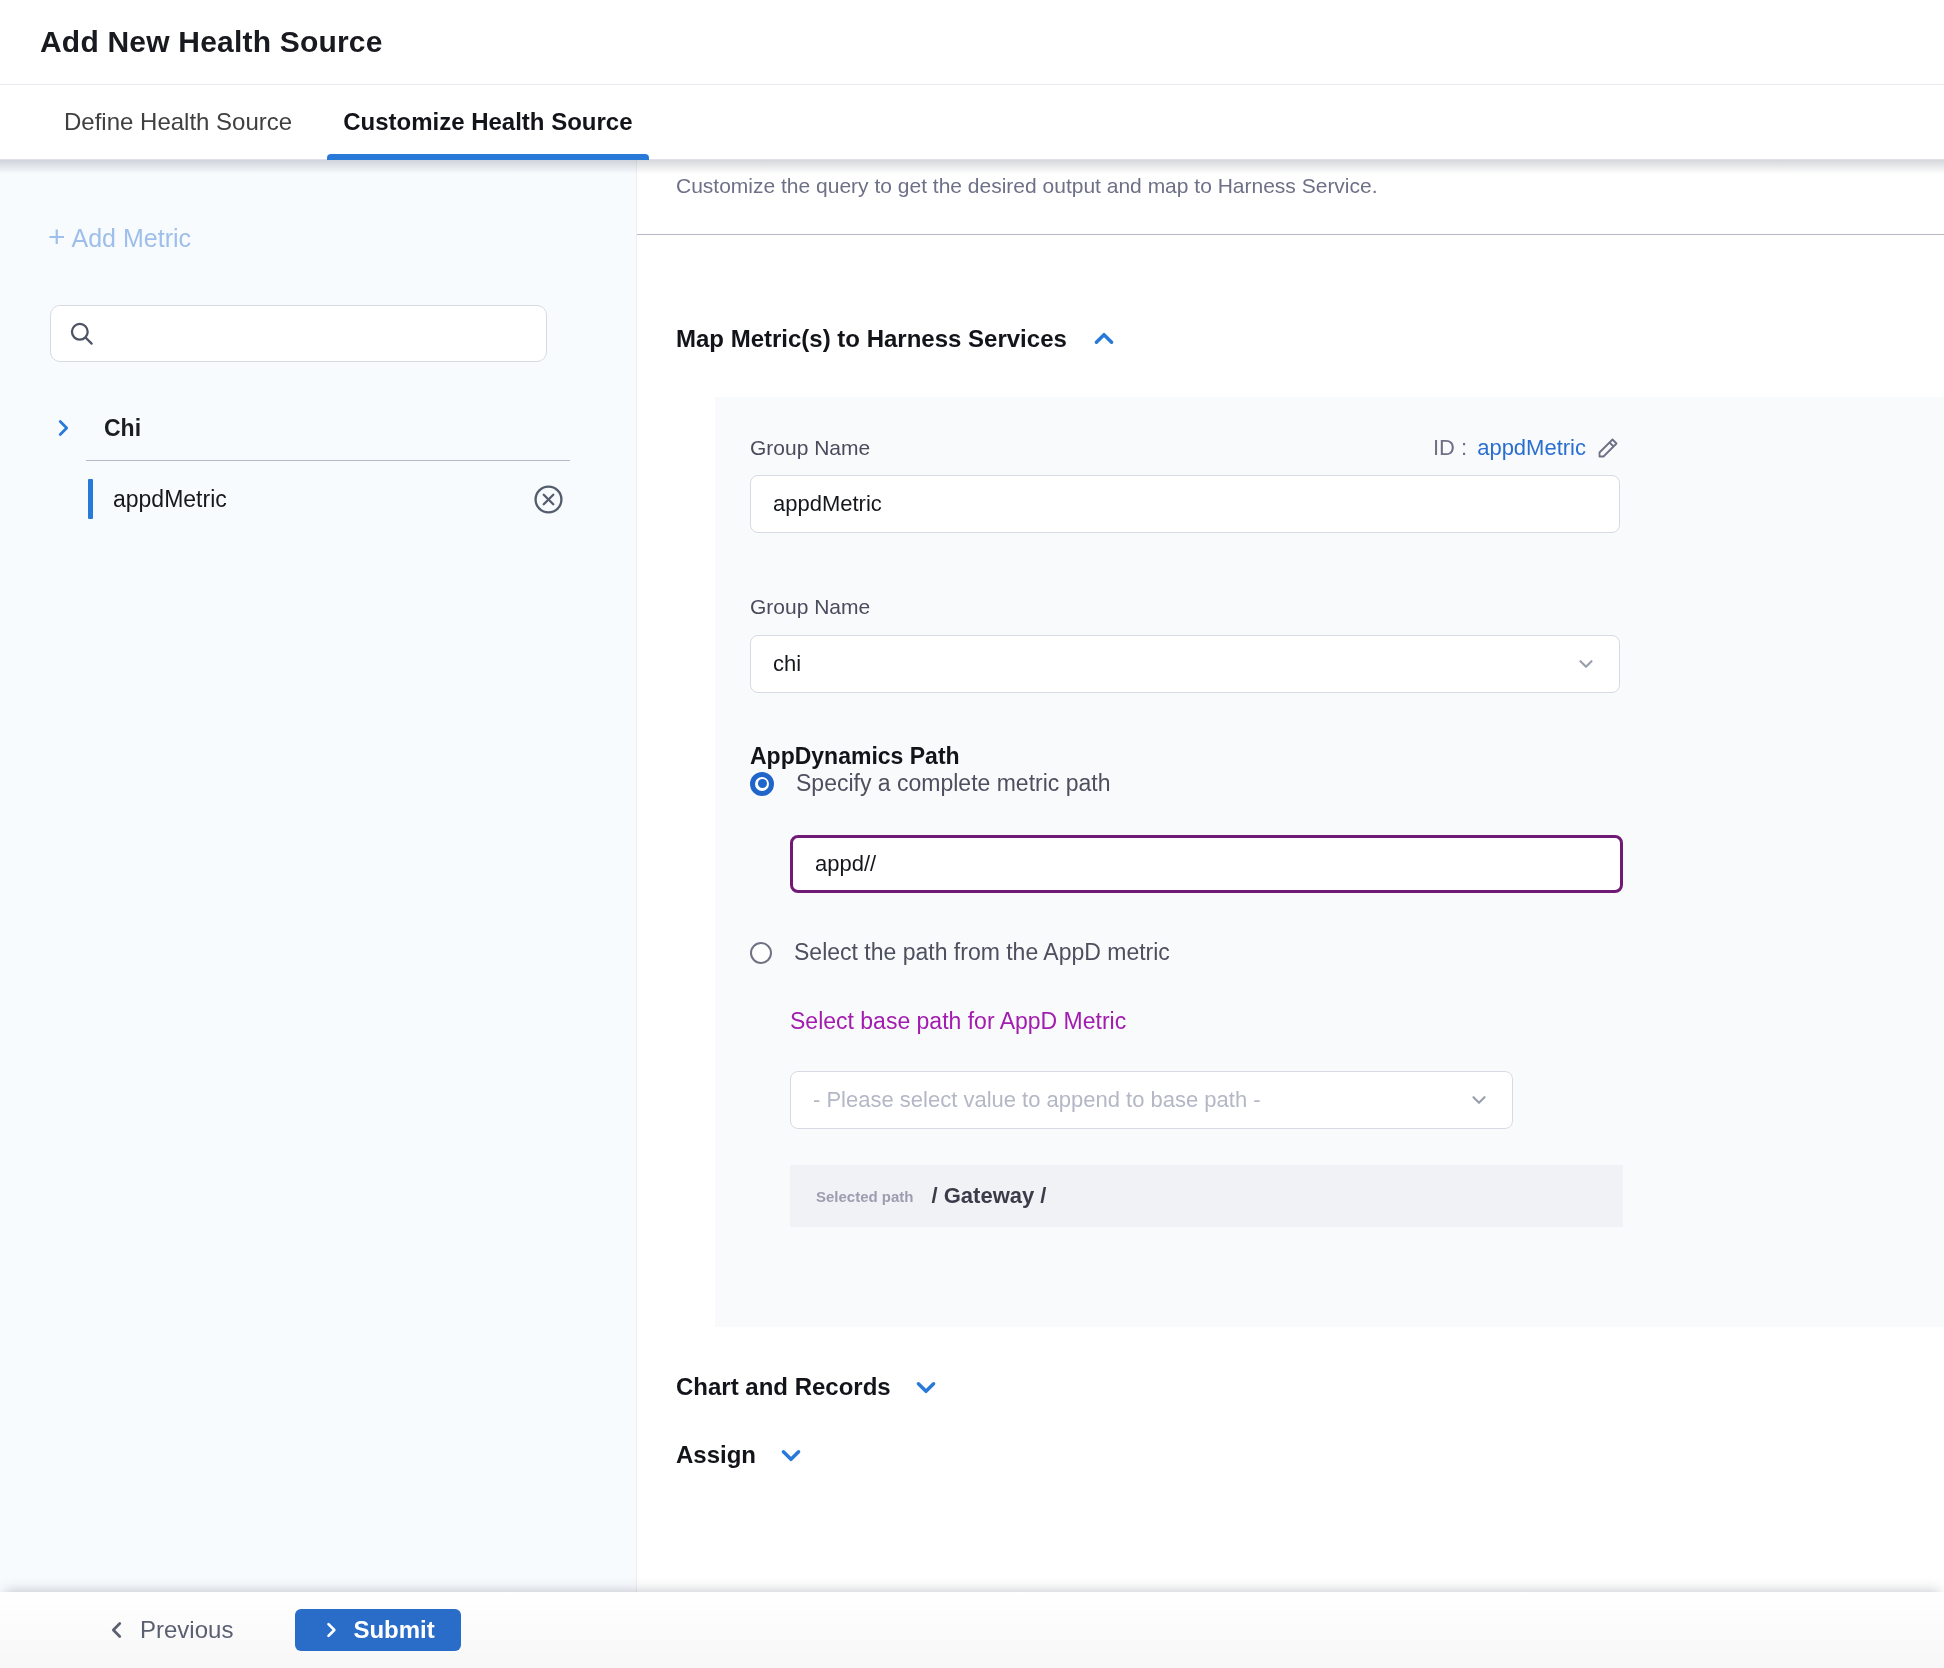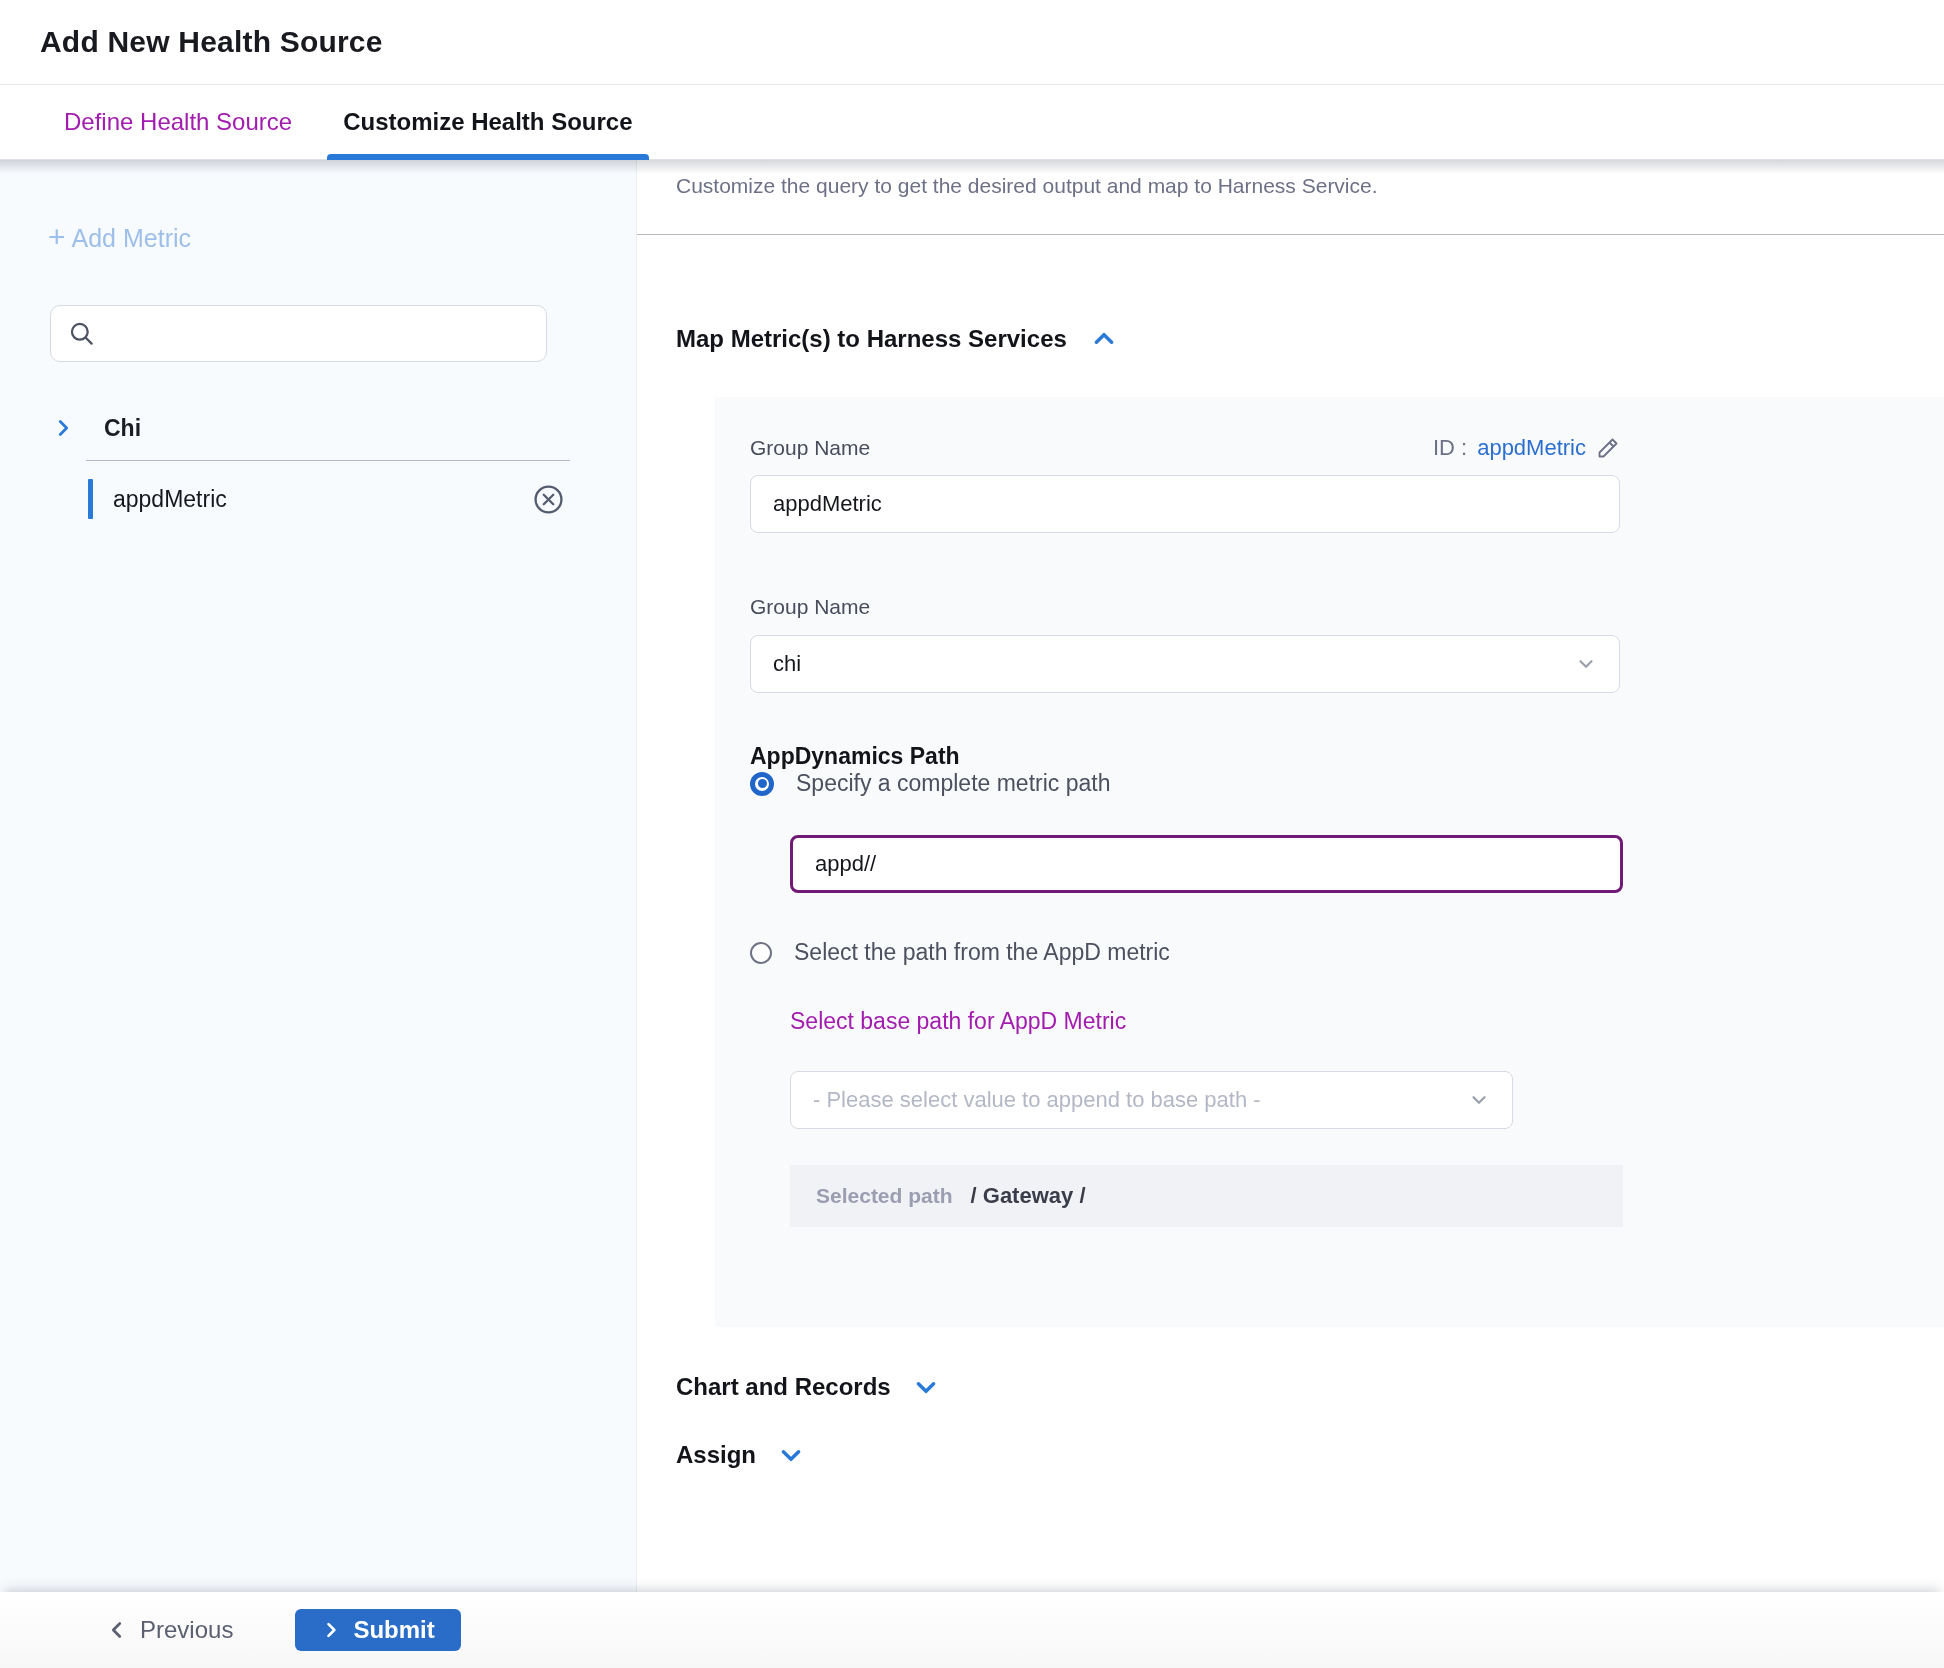--- a/index.html
+++ b/index.html
@@ -20,21 +20,21 @@
   .page-title { font-size:30px; font-weight:700; color:#181a1f; letter-spacing:.2px; }
 
   
   .tabbar {
     height:75px; display:flex; align-items:stretch;
     padding-left:62px; background:#fff;
     border-bottom:1px solid #dfe0e8;
   }
   .tab {
     display:flex; align-items:center; position:relative;
-    font-size:24px; color:#a21caf; margin-right:47px;
+    font-size:24px; color:#404040; margin-right:47px;
     padding:0 2px; cursor:pointer; white-space:nowrap;
   }
   .tab.active { font-weight:700; color:#121419; }
   .tab.active::after {
     content:""; position:absolute; left:-14px; right:-14px; bottom:-1px;
     height:6px; background:#2979d8; border-radius:4px 4px 0 0;
   }
 
   
   .content {
@@ -150,21 +150,21 @@
     font-family:"Liberation Sans", sans-serif;
   }
   .base-path-label { margin:42px 0 0 40px; font-size:23px; color:#a21caf; }
   .select-box.placeholder-select { width:723px; margin:36px 0 0 40px; }
   .select-box.placeholder-select .value { color:#b4b7c6; }
 
   .selected-path-bar {
     width:833px; height:62px; margin:36px 0 0 40px;
     background:#f1f2f6; display:flex; align-items:center; gap:18px; padding:0 26px;
   }
-  .selected-path-label { font-size:21px; font-weight:600; color:#9b9db0; }
+  .selected-path-label { font-size:15px; font-weight:600; color:#9b9db0; }
   .selected-path-value { font-size:22px; font-weight:600; color:#3a3c49; }
 
   .collapse-row { display:flex; align-items:center; gap:22px; margin-top:40px; cursor:pointer; width:max-content; }
   .collapse-row .title { font-size:24px; font-weight:700; color:#121419; }
   .collapse-row .chev { width:26px; height:26px; color:#2979d8; }
 
   
   .footer {
     position:absolute; left:0; right:0; bottom:0; height:76px;
     background:linear-gradient(#ffffff, #f7f7f8);

